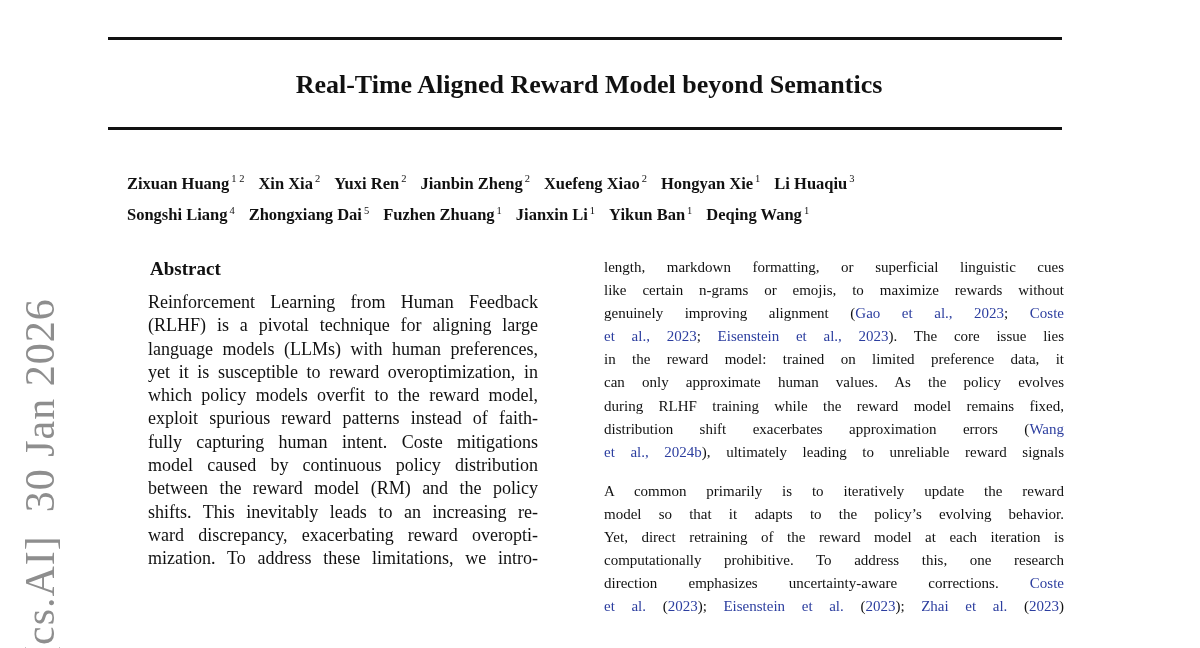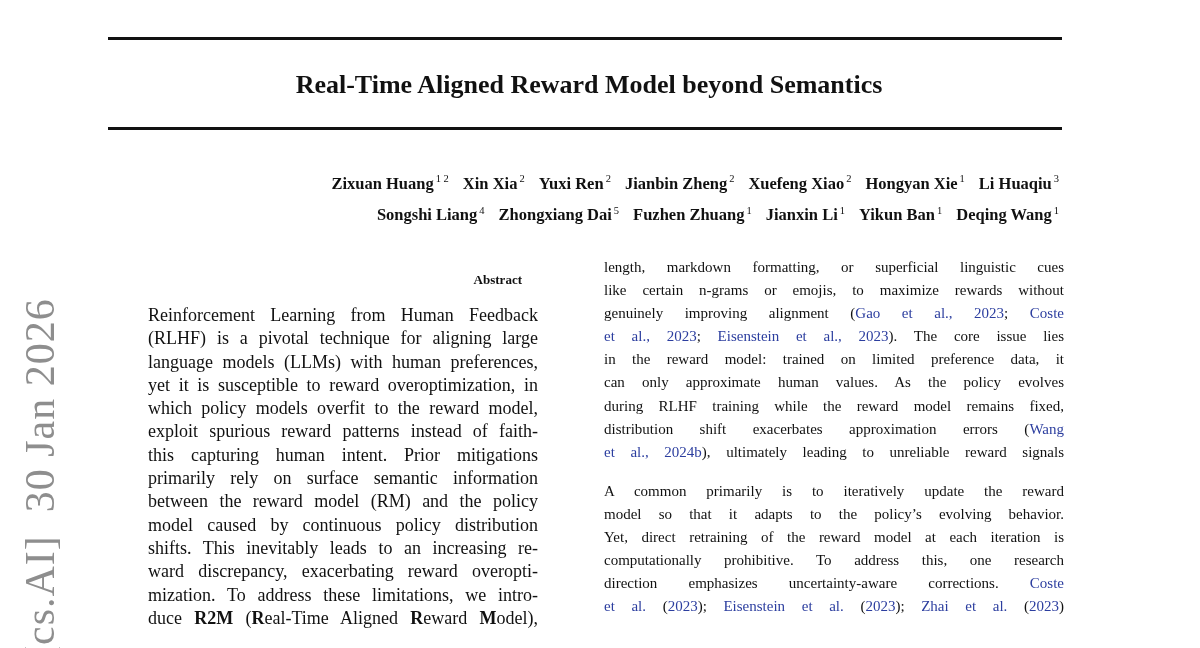--- a/index.html
+++ b/index.html
@@ -38,40 +38,40 @@
   .title {
     position: absolute;
     left: 108px; top: 66px; width: 954px;
     margin: 4px;
     text-align: center;
     font-size: 26px;
     font-weight: bold;
   }
   .authors {
     position: absolute;
-    left: 112px; top: 165px; width: 954px;
-    text-align: right;
+    left: 120px; top: 165px; width: 954px;
+    text-align: left;
     font-size: 16.5px;
     font-weight: bold;
   }
   .author-line { line-height: 27px; white-space: nowrap; }
   .author { margin: 0 7px; white-space: nowrap; }
   sup.aff {
     font-weight: normal;
     font-size: 10.5px;
     margin-left: 2px;
   }
   .col-left {
     position: absolute;
     left: 148px; top: 256px; width: 390px;
   }
   .abstract-heading {
-    margin: 16px;
-    text-align: right;
-    font-size: 13px;
+    margin: 2px;
+    text-align: left;
+    font-size: 19px;
     font-weight: bold;
   }
   #abstract-lines {
     margin-top: 11px;
     font-size: 18px;
     line-height: 23.3px;
   }
   .col-right {
     position: absolute;
     left: 604px; top: 256px; width: 460px;
@@ -103,28 +103,26 @@
 
 <div class="col-left">
   <h2 class="abstract-heading">Abstract</h2>
   <div id="abstract-lines">
       <div class="tline"><span>Reinforcement Learning from Human Feedback</span></div>
       <div class="tline"><span>(RLHF) is a pivotal technique for aligning large</span></div>
       <div class="tline"><span>language models (LLMs) with human preferences,</span></div>
       <div class="tline"><span>yet it is susceptible to reward overoptimization, in</span></div>
       <div class="tline"><span>which policy models overfit to the reward model,</span></div>
       <div class="tline"><span>exploit spurious reward patterns instead of faith-</span></div>
-      <div class="tline"><span>this capturing human intent. Prior mitigations</span></div>
-      <div class="tline"><span>primarily rely on surface semantic information</span></div>
+      <div class="tline"><span>fully capturing human intent. Coste mitigations</span></div>
+      <div class="tline"><span>model caused by continuous policy distribution</span></div>
       <div class="tline"><span>between the reward model (RM) and the policy</span></div>
-      <div class="tline"><span>model caused by continuous policy distribution</span></div>
       <div class="tline"><span>shifts. This inevitably leads to an increasing re-</span></div>
       <div class="tline"><span>ward discrepancy, exacerbating reward overopti-</span></div>
       <div class="tline"><span>mization. To address these limitations, we intro-</span></div>
-      <div class="tline"><span>duce </span><span class="b">R2M</span><span> (</span><span class="b">R</span><span>eal-Time Aligned </span><span class="b">R</span><span>eward </span><span class="b">M</span><span>odel),</span></div>
     </div>
 </div>
 
 <div class="col-right" id="right-col">
     <div class="para">
       <div class="tline"><span>length, markdown formatting, or superficial linguistic cues</span></div>
       <div class="tline"><span>like certain n-grams or emojis, to maximize rewards without</span></div>
       <div class="tline"><span>genuinely improving alignment (</span><span class="cite">Gao et al., 2023</span><span>; </span><span class="cite">Coste</span></div>
       <div class="tline"><span class="cite">et al., 2023</span><span>; </span><span class="cite">Eisenstein et al., 2023</span><span>). The core issue lies</span></div>
       <div class="tline"><span>in the reward model: trained on limited preference data, it</span></div>

